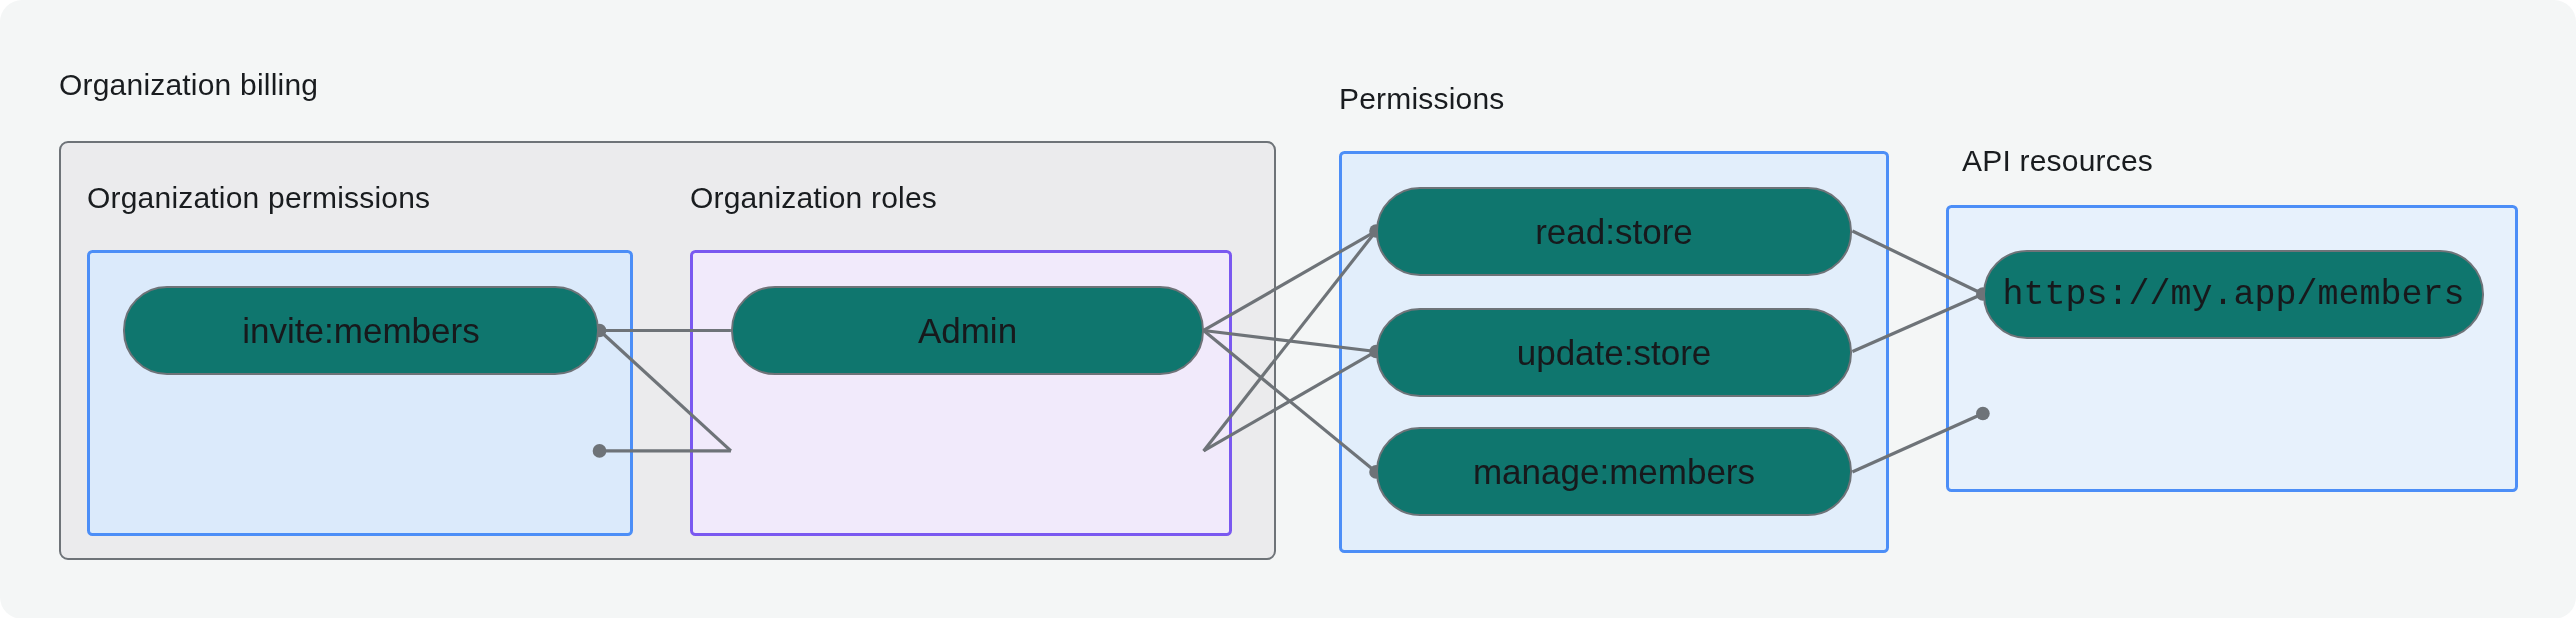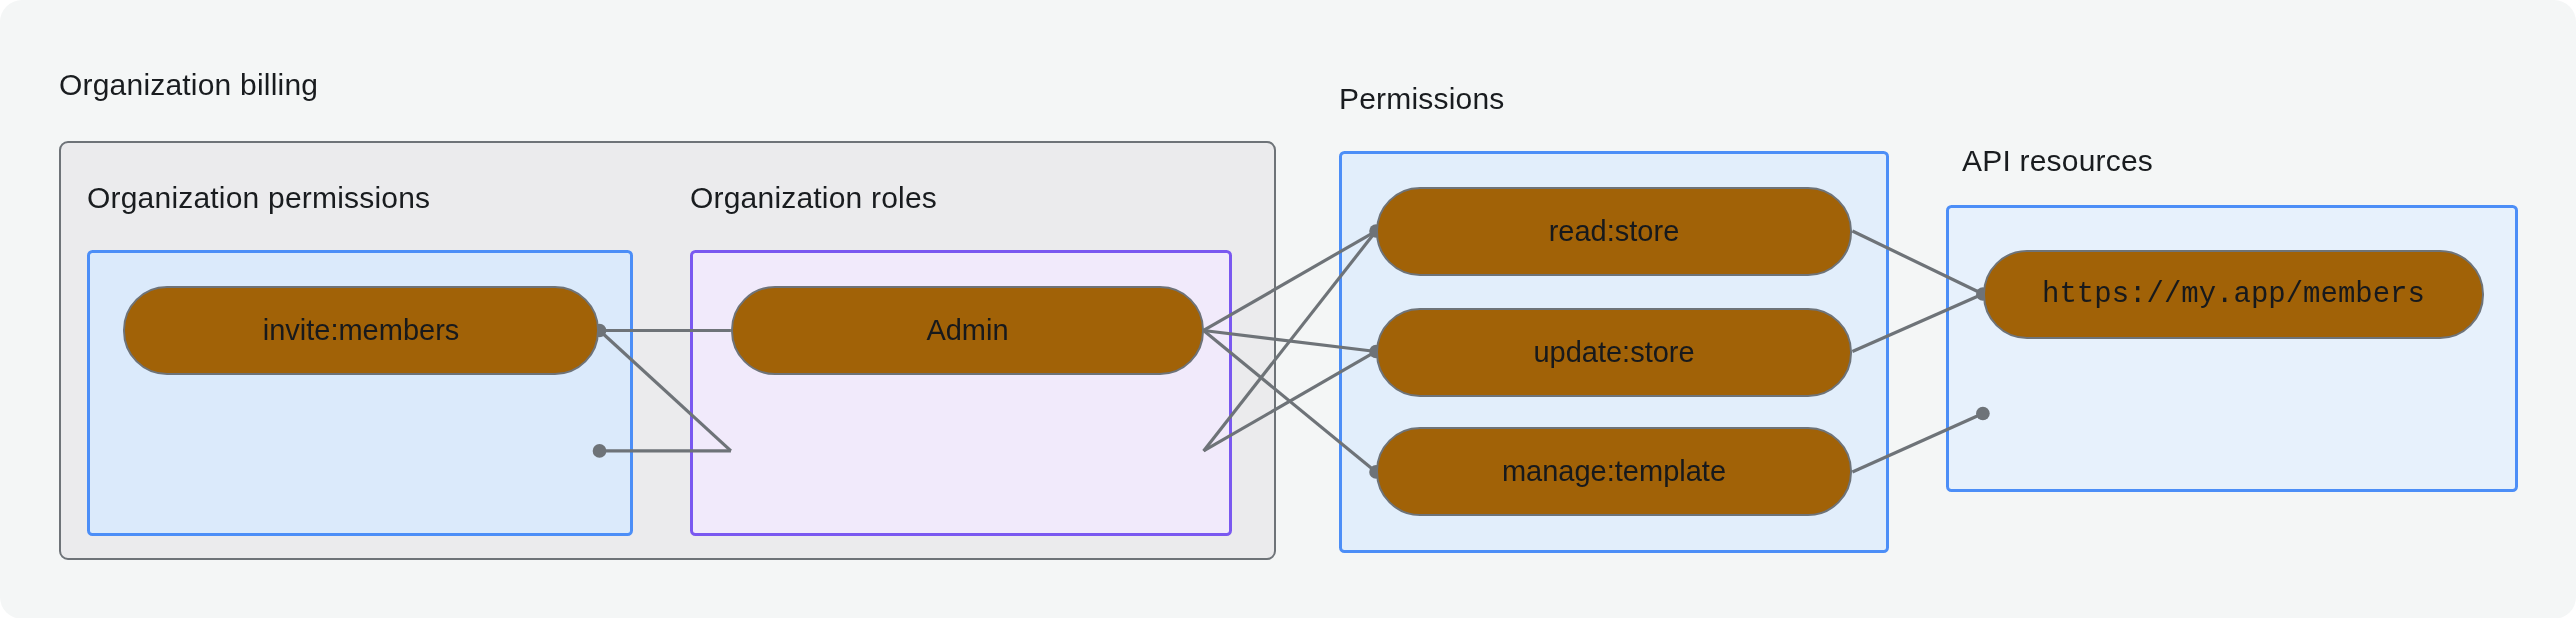--- a/index.html
+++ b/index.html
@@ -72,27 +72,27 @@
     stroke-width: 3.5;
   }
   svg.edges circle {
     fill: #6e7378;
   }
 
   .pill {
     position: absolute;
     box-sizing: border-box;
     height: 89px;
-    background: #a16207;
+    background: #0f766e;
     border: 2.7px solid #6e7378;
     border-radius: 44px;
     display: flex;
     align-items: center;
     justify-content: center;
-    font-size: 29px;
+    font-size: 35px;
     color: #17191c;
     white-space: nowrap;
     text-align: right;
   }
   .p-invite   { left: 123px;  top: 286px; width: 476px; }
   .p-delete   { left: 123px;  top: 407px; width: 476px; }
   .p-admin    { left: 731px;  top: 286px; width: 473px; }
   .p-member   { left: 731px;  top: 407px; width: 473px; }
   .p-read     { left: 1376px; top: 187px; width: 476px; }
   .p-update   { left: 1376px; top: 308px; width: 476px; }
@@ -139,21 +139,21 @@
   <div class="pill p-admin">
     <span>Admin</span>
   </div>
   <div class="pill p-read">
     <span>read:store</span>
   </div>
   <div class="pill p-update">
     <span>update:store</span>
   </div>
   <div class="pill p-manage">
-    <span>manage:template</span>
+    <span>manage:members</span>
   </div>
   <div class="pill p-api-members">
     <span>https://my.app/members</span>
   </div>
 
   <div class="title t-org-template">Organization billing</div>
   <div class="title t-org-roles">Organization roles</div>
   <div class="title t-org-permissions">Organization permissions</div>
   <div class="title t-permissions">Permissions</div>
   <div class="title t-api-resources">API resources</div>

